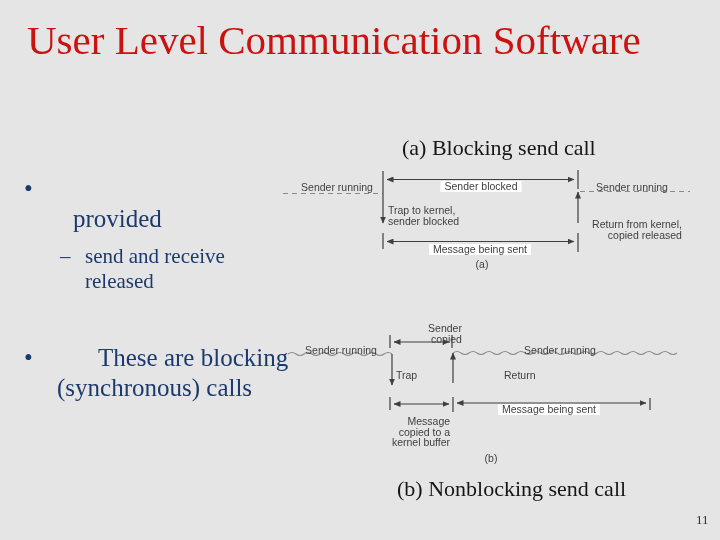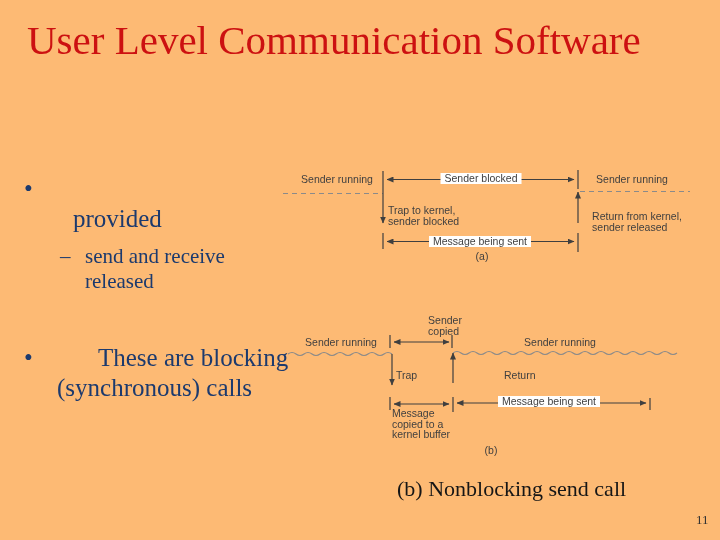--- a/index.html
+++ b/index.html
@@ -1,26 +1,26 @@
 <!DOCTYPE html>
 <html><head>
 <meta charset="utf-8">
 <style>
   html,body{margin:0;padding:0;background:#ffffff;}
-  #slide{position:relative;width:720px;height:540px;background:#fdba74;overflow:hidden;
+  #slide{position:relative;width:720px;height:540px;background:#e5e5e5;overflow:hidden;
          font-family:"Liberation Serif",serif;}
   .title{position:absolute;left:27px;top:18px;font-size:41px;line-height:44px;
          color:#cc1111;white-space:nowrap;}
   .caption{position:absolute;font-size:22px;line-height:24px;color:#161616;white-space:nowrap;}
   .bl{position:absolute;color:#1c3a6e;white-space:nowrap;}
   .b-main{font-size:25px;line-height:27px;}
   .b-sub{font-size:21px;line-height:23px;}
   .lbl{position:absolute;font-family:"Liberation Sans",sans-serif;font-size:10.5px;
        line-height:10.5px;color:#3f3f3f;white-space:nowrap;}
-  .ctr{transform:translateX(-50%);text-align:left;}
+  .ctr{transform:translateX(-50%);text-align:right;margin-top:8px;}
   .wbg{background:#ffffff;padding:0 4px;}
   .pagenum{position:absolute;left:696px;top:512px;font-size:13px;color:#333;}
   svg{position:absolute;overflow:visible;}
   .ink{stroke:#3f3f3f;stroke-width:1.2;fill:none;}
   .dash{stroke:#8a8a8a;stroke-width:1.1;fill:none;stroke-dasharray:5 4;}
 </style>
 </head>
 <body>
 
 <div id="slide">
@@ -31,20 +31,21 @@
   <span class="bl b-main" style="left:73px;top:205px;">provided</span>
 
   <span class="bl b-sub" style="left:60px;top:245px;">–</span>
   <span class="bl b-sub" style="left:85px;top:245px;">send and receive</span>
   <span class="bl b-sub" style="left:85px;top:270px;">released</span>
 
   <span class="bl b-main" style="left:24px;top:344px;">•</span>
   <span class="bl b-main" style="left:53px;top:344px;margin-left:45px;">These are blocking</span>
   <span class="bl b-main" style="left:57px;top:374px;">(synchronous) calls</span>
 
+  <div class="caption" style="left:402px;top:136px;">(a) Blocking send call</div>
 
   <svg style="left:278px;top:162px;" width="442" height="105" viewBox="0 0 442 105">
     <defs>
       <marker id="arA" markerUnits="userSpaceOnUse" markerWidth="7" markerHeight="6" refX="6.5" refY="3" orient="auto-start-reverse">
         <path d="M0,0 L7,3 L0,6 Z" fill="#3f3f3f"></path>
       </marker>
     </defs>
     <line class="dash" x1="5" y1="31.5" x2="105" y2="31.5"></line>
     <line class="dash" x1="302" y1="29.5" x2="412" y2="29.5"></line>
     <line class="ink" x1="105" y1="9" x2="105" y2="61" marker-end="url(#arA)"></line>
@@ -58,21 +59,21 @@
 
   <div class="lbl ctr" style="left:337px;top:174px;">Sender running</div>
   <div class="lbl ctr wbg" style="left:481px;top:173px;">Sender blocked</div>
   <div class="lbl ctr" style="left:632px;top:174px;">Sender running</div>
   <div class="lbl" style="left:388px;top:205px;">
     <div>Trap to kernel,</div>
     <div>sender blocked</div>
   </div>
   <div class="lbl ctr" style="left:637px;top:211px;">
     <div>Return from kernel,</div>
-    <div>sender released</div>
+    <div>copied released</div>
   </div>
   <div class="lbl ctr wbg" style="left:480px;top:236px;">Message being sent</div>
   <div class="lbl ctr" style="left:482px;top:251px;">(a)</div>
 
   <svg style="left:278px;top:312px;" width="442" height="110" viewBox="0 0 442 110">
     <defs>
       <marker id="arB" markerUnits="userSpaceOnUse" markerWidth="7" markerHeight="6" refX="6.5" refY="3" orient="auto-start-reverse">
         <path d="M0,0 L7,3 L0,6 Z" fill="#3f3f3f"></path>
       </marker>
     </defs>

